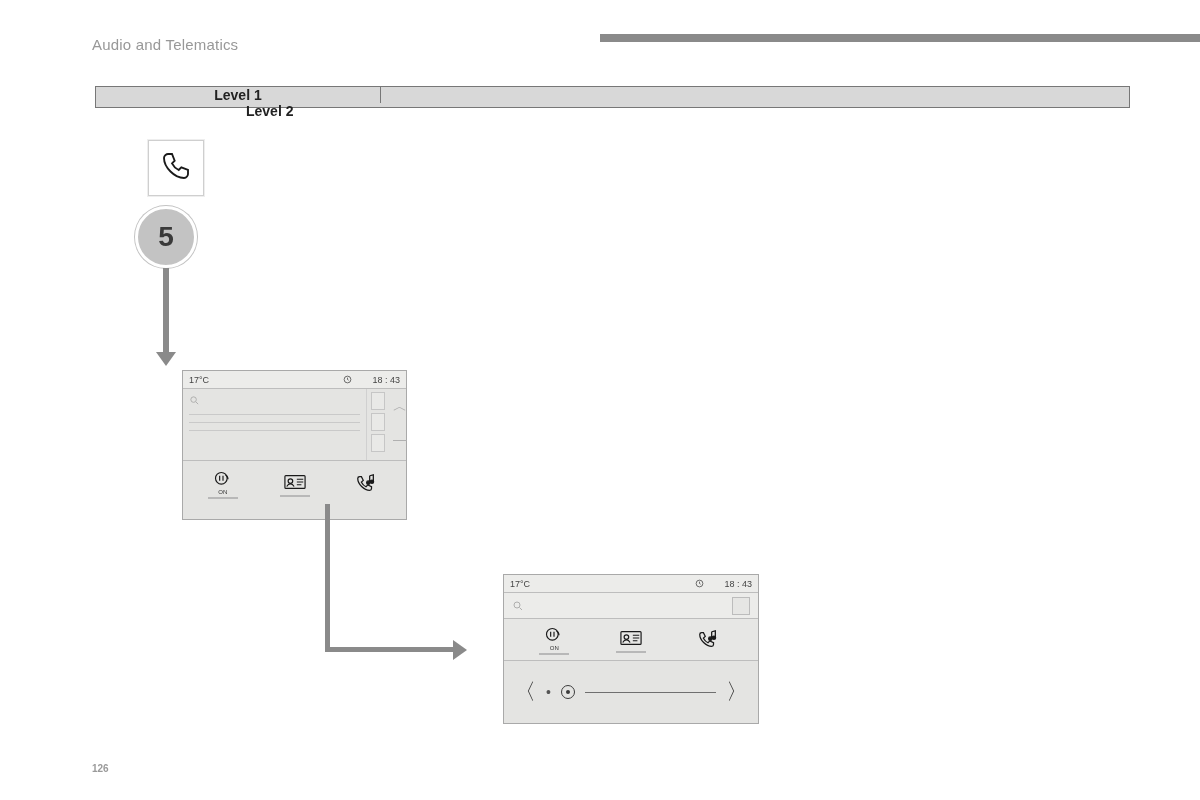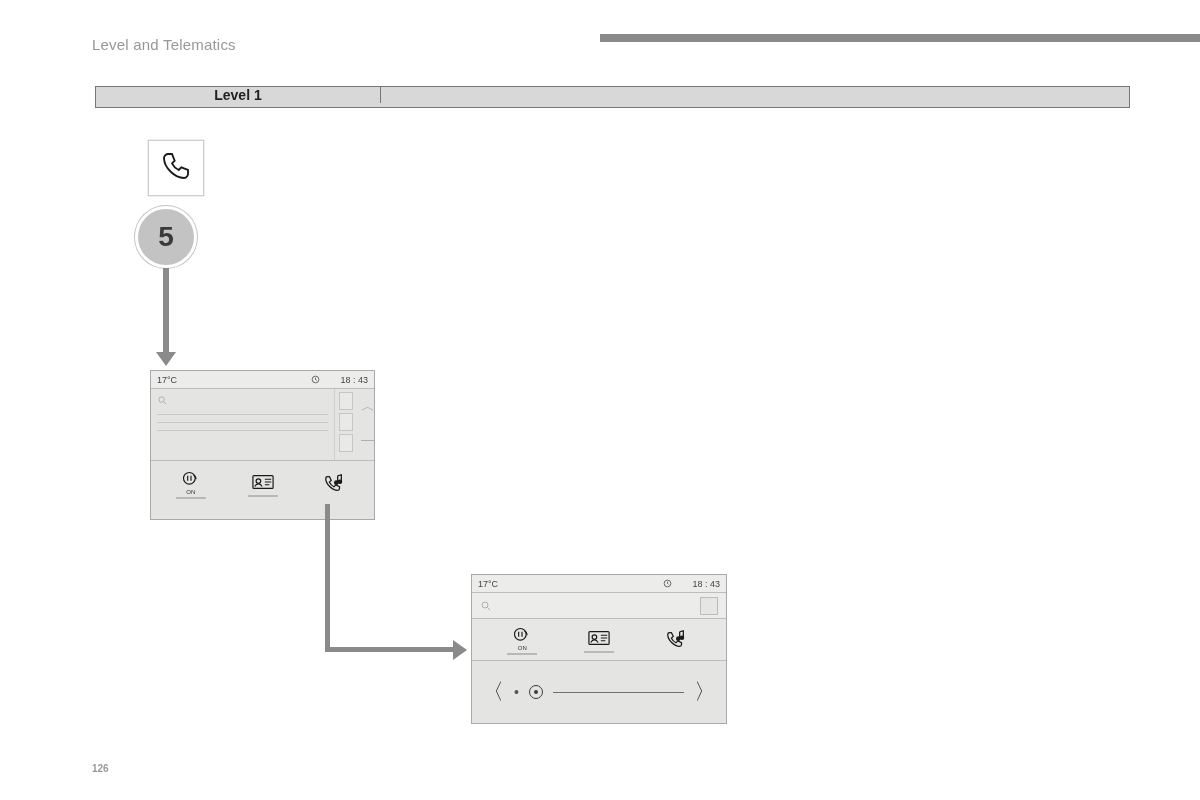--- a/index.html
+++ b/index.html
@@ -96,20 +96,21 @@
     bottom: -12px;
     border-left: 10px solid transparent;
     border-right: 10px solid transparent;
     border-top: 14px solid #8a8a8a;
   }
 
   .screen {
     position: absolute;
     background: #e4e4e2;
     border: 1px solid #a9a9a9;
+    margin-left: 32px;
   }
   .screen.s1 { top: 370px; left: 150px; width: 225px; height: 150px; }
   .screen.s2 { top: 574px; left: 471px; width: 256px; height: 150px; }
 
   .sc-header {
     height: 18px;
     background: #ececea;
     border-bottom: 1px solid #bdbdbd;
     display: flex;
     align-items: center;
@@ -258,25 +259,26 @@
     font-weight: bold;
     color: #9a9a9a;
   }
 
   .mag-icon { opacity: 0.45; }
   .on-sub { font-size: 6px; color: #333; margin-top: -2px; }
 </style>
 </head>
 <body>
 
-<div class="section-title">Level and Telematics</div>
+<div class="section-title">Audio and Telematics</div>
 <div class="top-bar-gray"></div>
 
 <div class="level-header">
   <div class="level-cell l1">Level 1</div>
+  <div class="level-cell l2">Level 2</div>
 </div>
 
 <div class="phone-chip">
   <span>
     <svg width="32" height="32" viewBox="0 0 24 24" fill="none" stroke="#1a1a1a" stroke-width="1.4">
       <path d="M6 3 C5 3 3 4 3 6 C3 13 11 21 18 21 C20 21 21 19 21 18 L21 15 L16 13 L14 15 C12 14 10 12 9 10 L11 8 L9 3 Z"></path>
     </svg>
   </span>
 </div>
 

